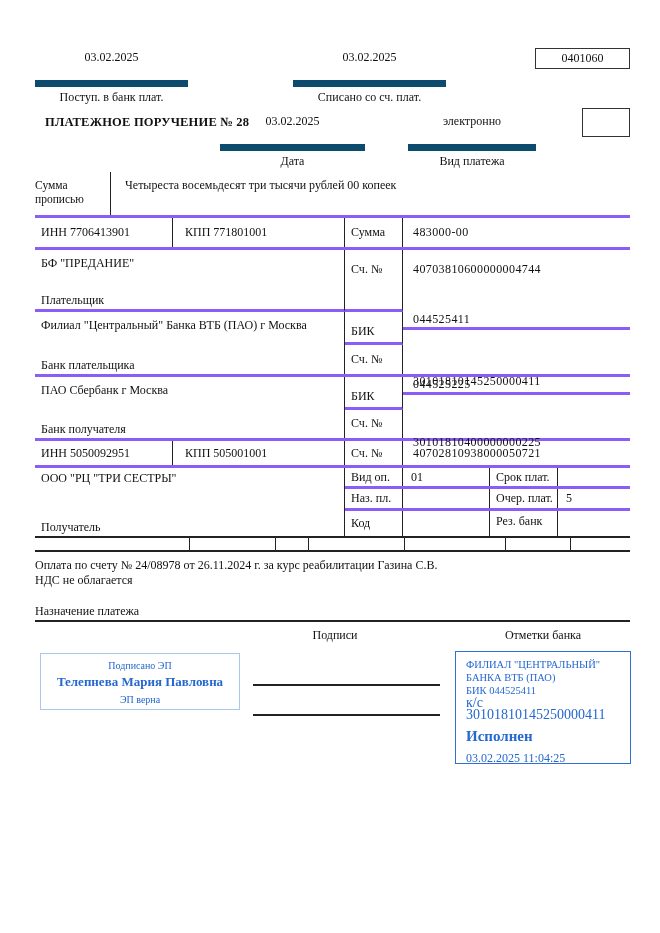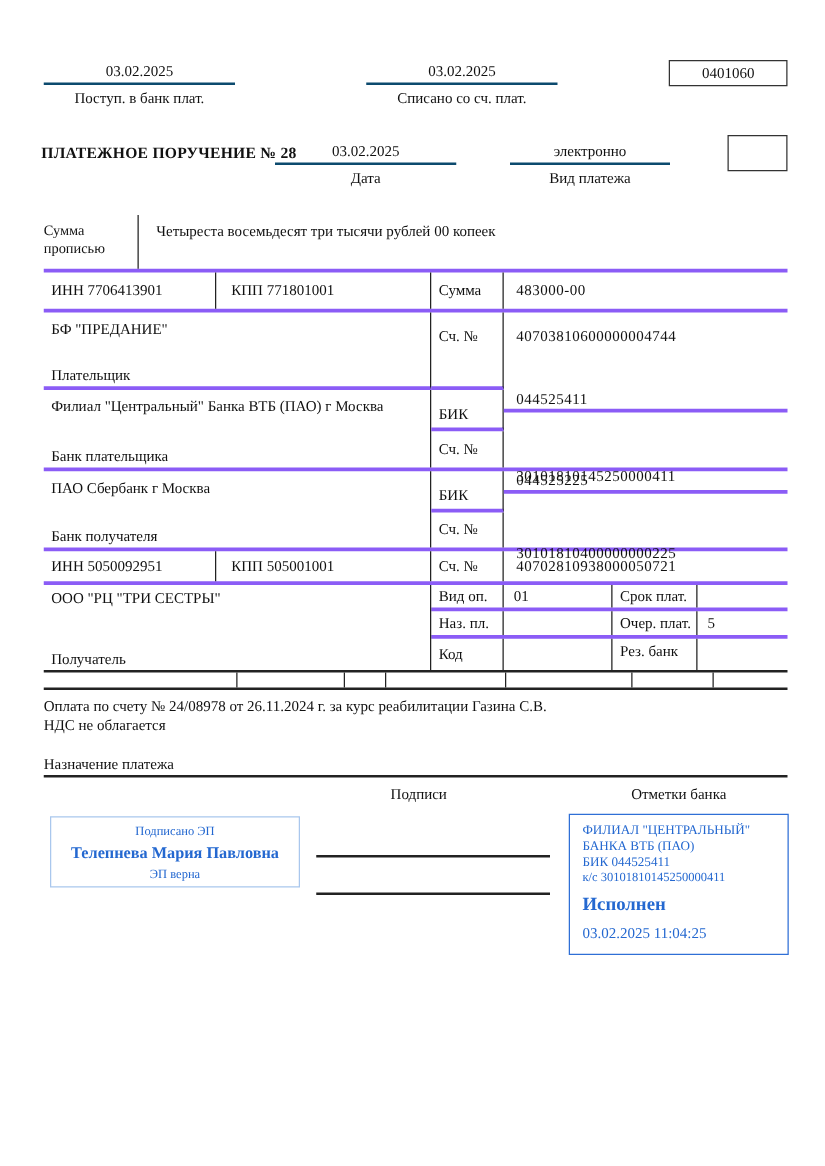--- a/index.html
+++ b/index.html
@@ -3,26 +3,26 @@
 <meta charset="utf-8">
 <style>
   * { margin:0; padding:0; box-sizing:border-box; }
   html,body { background:#ffffff; }
   .page {
     position:relative; width:660px; height:933px; background:#ffffff;
     font-family:"Liberation Serif", serif; color:#111; overflow:hidden;
   }
   
   .ufield { position:absolute; text-align:center; font-size:12px; }
-  .ufield .val { border-bottom:2px solid #0c4a6e; padding-bottom:1px; min-height:14px; }
+  .ufield .val { border-bottom:7px solid #0c4a6e; padding-bottom:15px; min-height:14px; }
   .ufield .lbl { padding-top:3px; font-size:12px; }
 
   .box { position:absolute; border:1.5px solid #333; display:flex; align-items:center; justify-content:center; font-size:12px; }
 
-  .title { position:absolute; left:33px; top:115px; font-size:12.5px; font-weight:bold; letter-spacing:.2px; }
+  .title { position:absolute; left:45px; top:115px; font-size:12.5px; font-weight:bold; letter-spacing:.2px; }
 
   
   .tbl { position:absolute; left:35px; top:172px; width:595px; font-size:12px; }
   .row { display:flex; }
   .cell { position:relative; }
   .br { border-right:1px solid #222; }
   .bb { border-bottom:3px solid #8b5cf6; }
   .bb2 { border-bottom:2px solid #222; }
   .num { letter-spacing:.4px; }
   .seclbl { position:absolute; left:6px; bottom:1px; font-size:12px; }
@@ -47,21 +47,21 @@
   .esign .l3 { font-size:10px; padding-top:4px; }
 
   .sigline { position:absolute; left:253px; width:187px; height:2px; background:#222; }
 
   .stamp {
     position:absolute; left:455px; top:651px; width:176px; height:113px;
     border:1.5px solid #2f6fd6; color:#2468d0; padding:7px 6px 0 10px;
   }
   .stamp .bn   { font-size:10.5px; line-height:12.5px; }
   .stamp .bik  { font-size:10.5px; line-height:13px; }
-  .stamp .corr { font-size:10px; line-height:12px; }
+  .stamp .corr { font-size:14px; line-height:12px; }
   .stamp .st   { font-size:15px; font-weight:bold; margin-top:7px; }
   .stamp .dt   { font-size:12px; margin-top:6px; }
 </style>
 </head>
 <body>
 
 <div class="page">
 
   <div class="ufield" style="left:35px; top:50px; width:153px;">
     <div class="val">03.02.2025</div>

